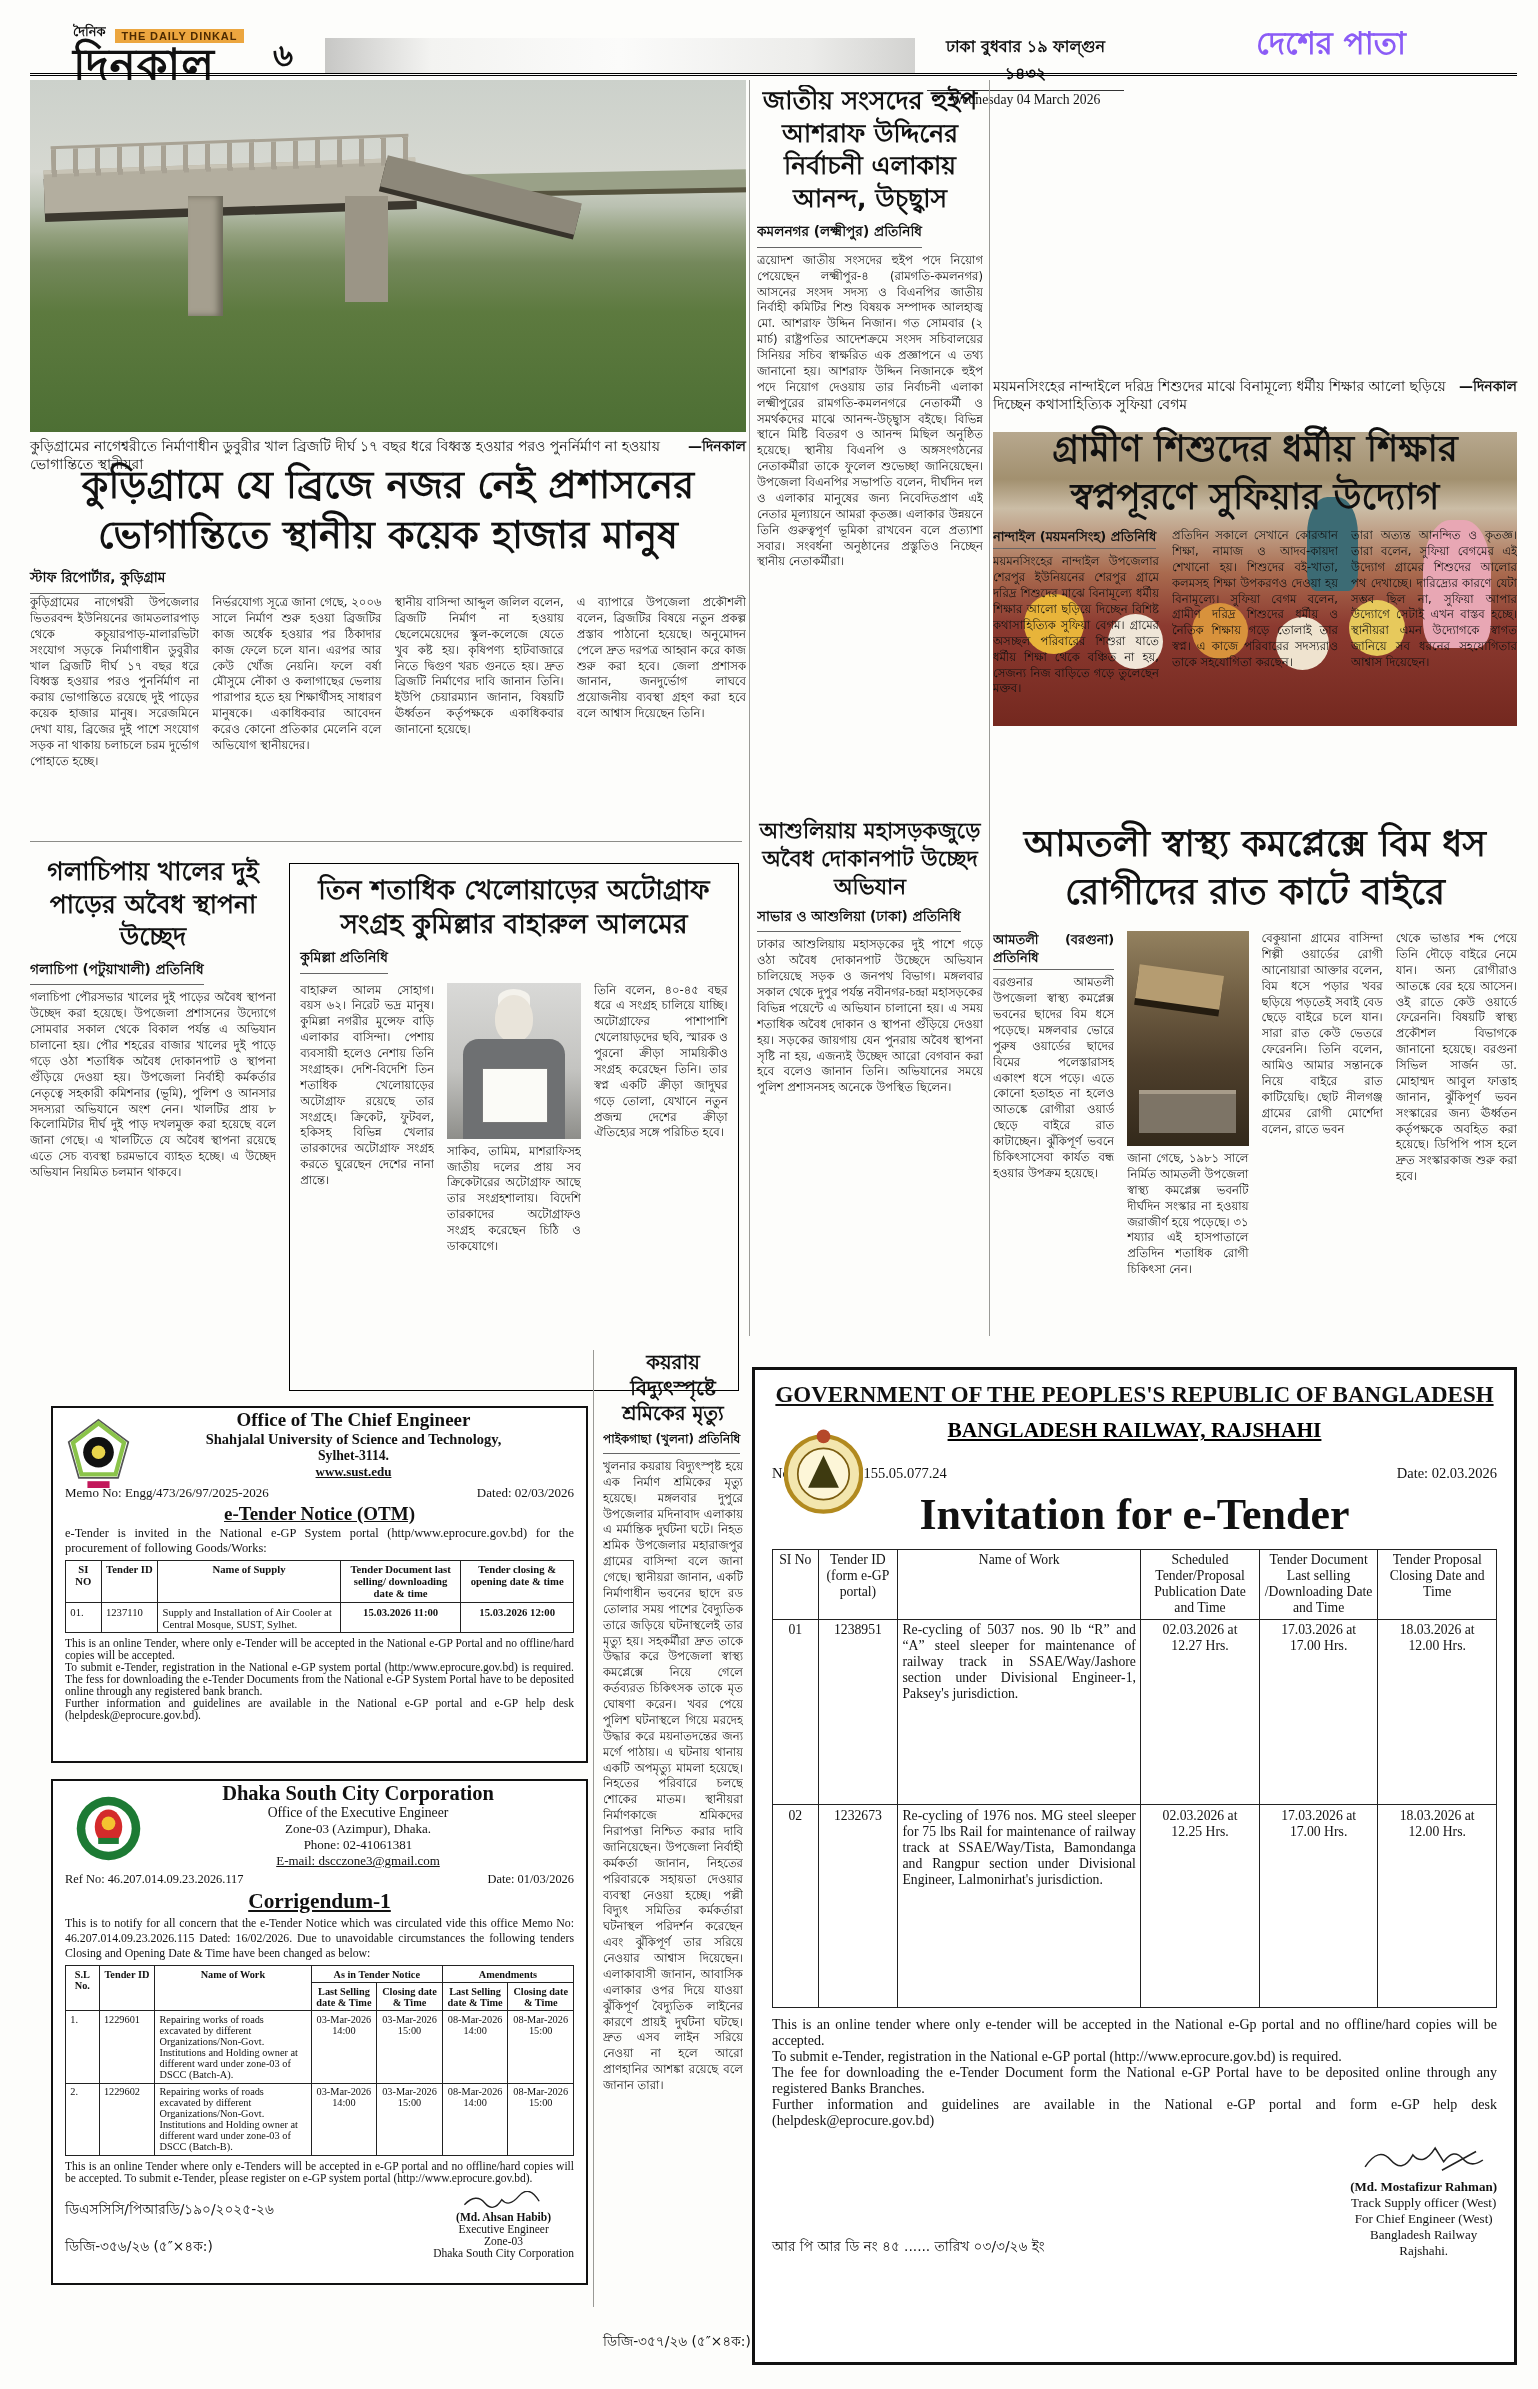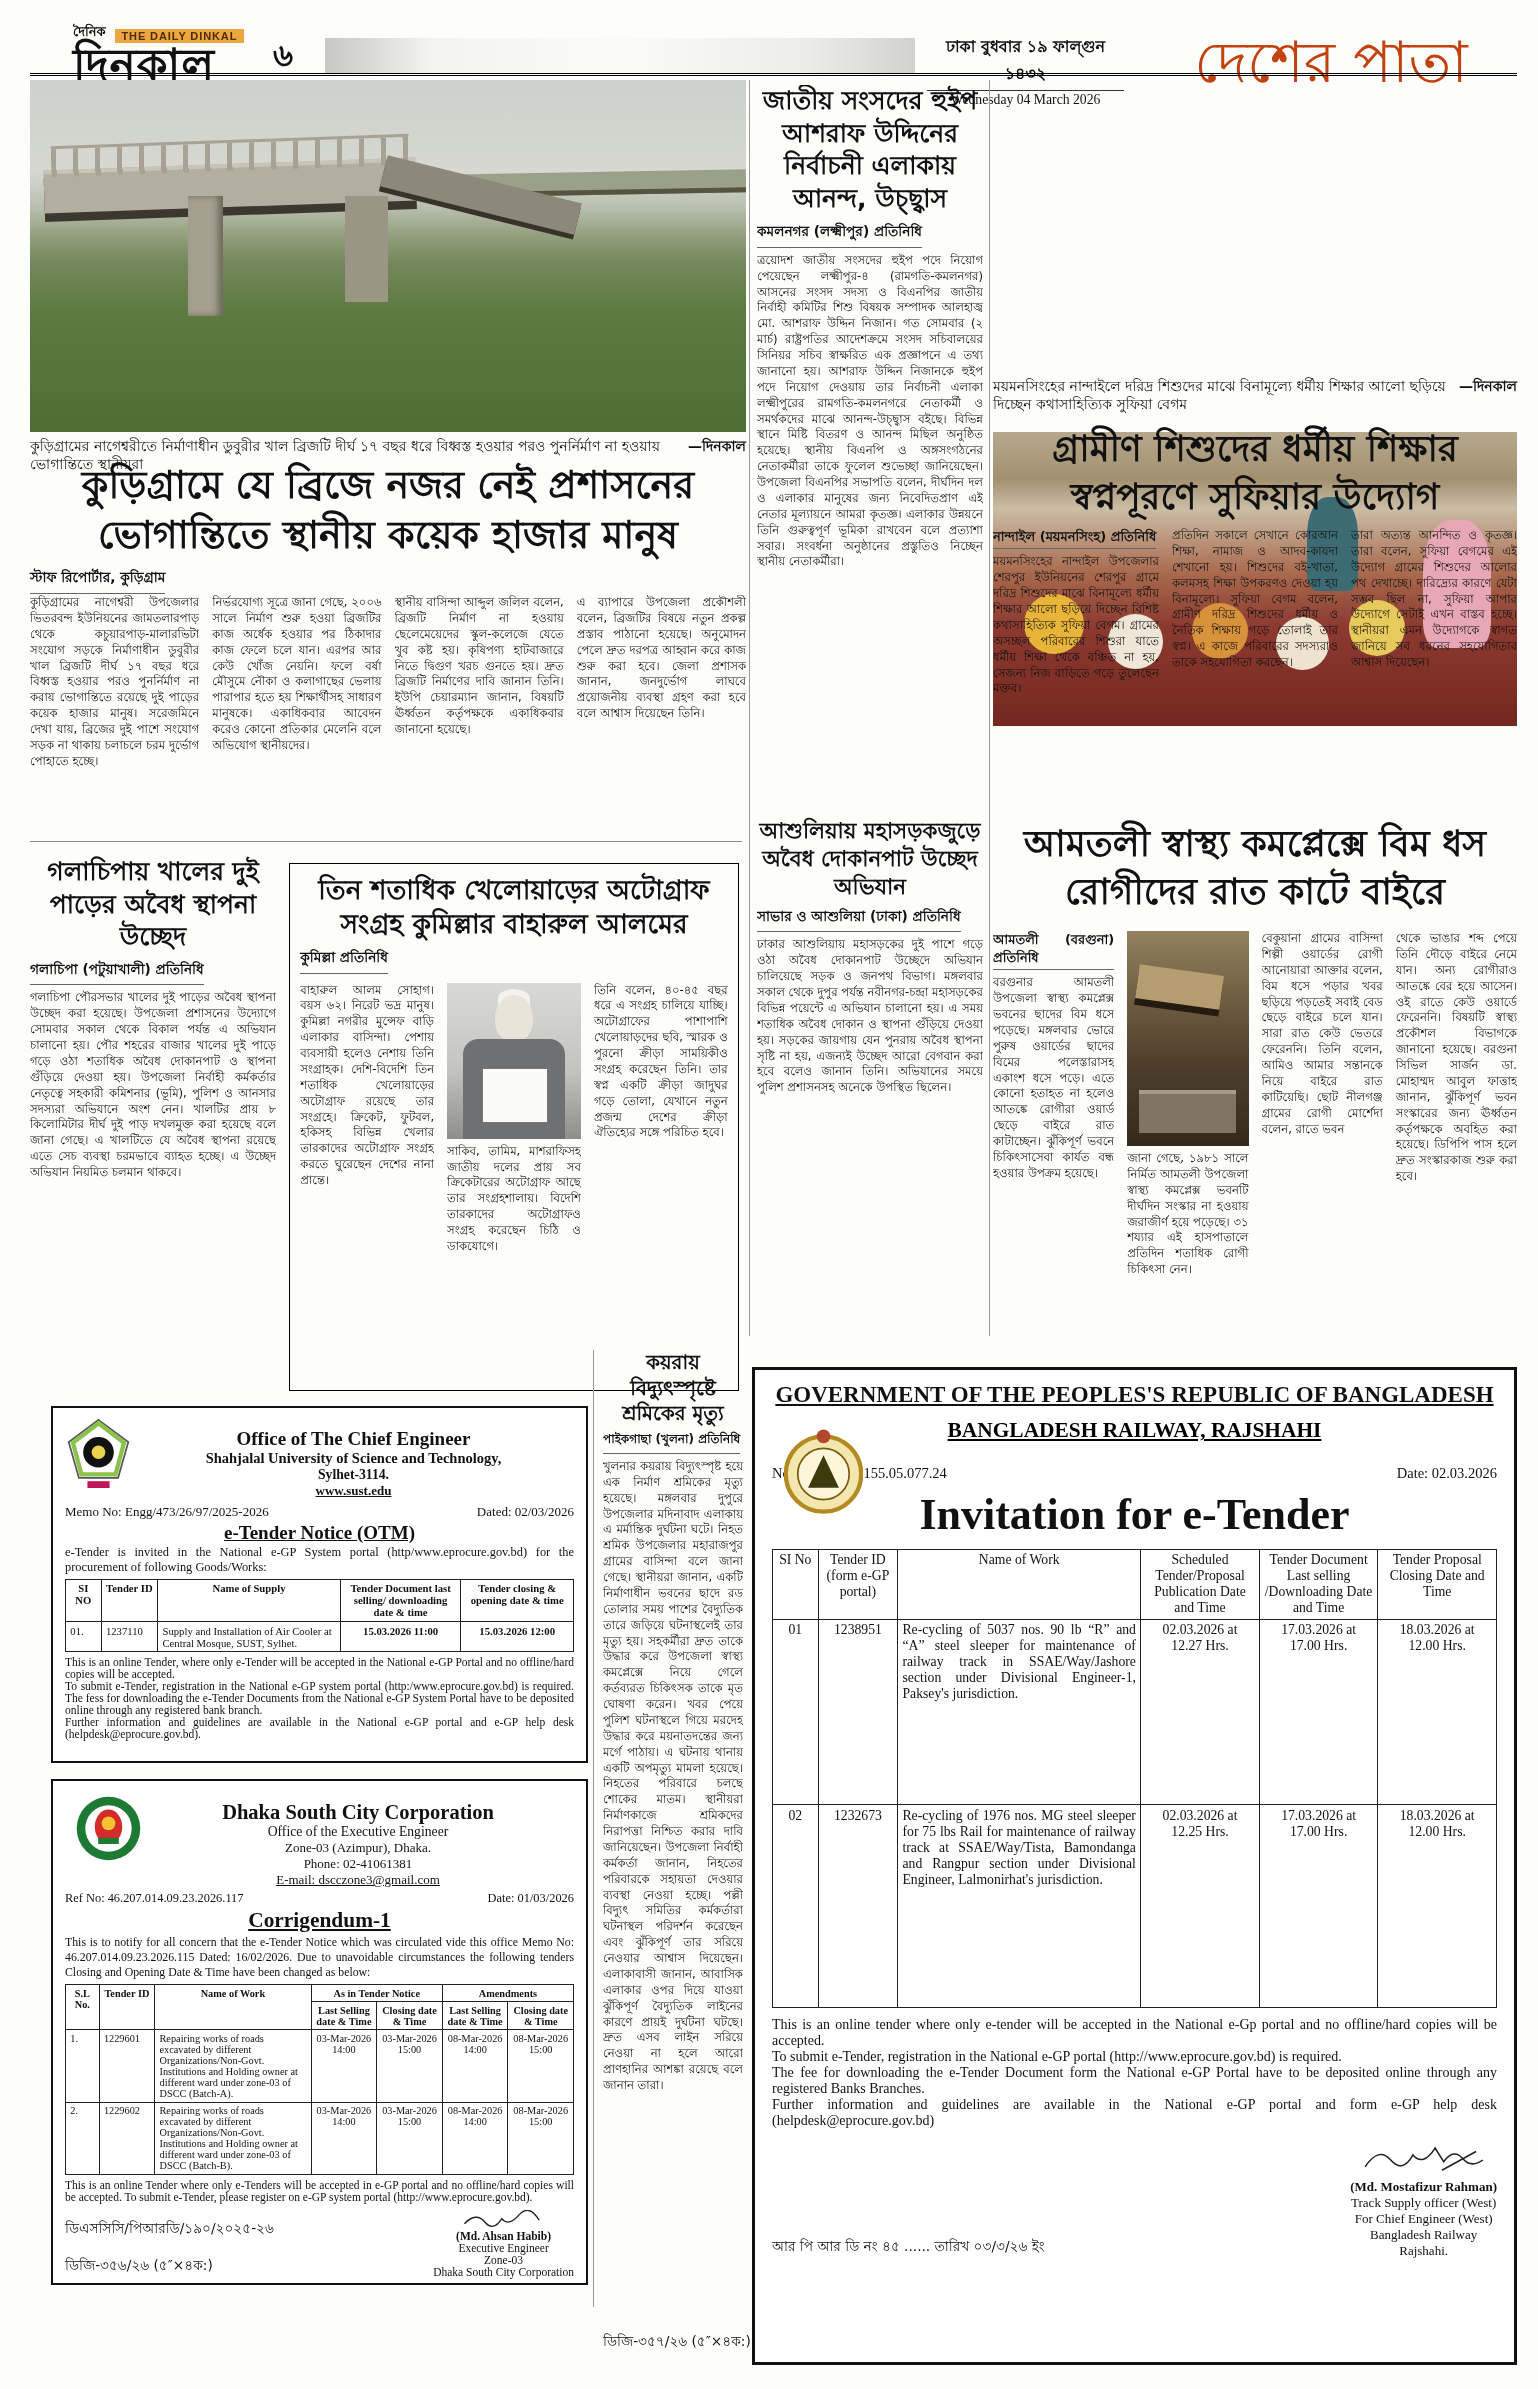--- a/index.html
+++ b/index.html
@@ -9,21 +9,21 @@
   
   .m-daily{font-size:13px;font-weight:bold;}
   .m-band{background:#eca63f;color:#4d2a00;font-weight:bold;font-size:11px;padding:0.9px 6.8px;
           font-family:"Liberation Sans",sans-serif;letter-spacing:0.9px;}
   .m-name{font-size:44px;font-weight:bold;line-height:1;letter-spacing:0.9px;}
   .m-tag{font-size:12px;font-weight:bold;border-top:1.7px solid #111;margin-top:1.7px;padding-top:0.9px;}
   .m-pagenum{font-size:31px;font-weight:bold;}
   .m-gray{background:linear-gradient(90deg,#c7c7c5,#f3f3f1 18%,#fbfbfa 50%,#ececea 82%,#d2d2d0);}
   .m-datebn{font-size:16px;font-weight:bold;border-bottom:0.9px solid #333;padding-bottom:1.7px;}
   .m-dateen{font-size:13.7px;font-family:"Liberation Serif",serif;padding-top:1.7px;}
-  .m-section{font-size:57px;font-weight:normal;color:#c2410c;}
+  .m-section{font-size:31px;font-weight:bold;color:#8b5cf6;}
   .toprule{border-bottom:3.4px double #000;}
   
   .cap{font-size:14px;line-height:1.25;}
   .cap .credit{float:right;font-weight:bold;}
   .hl-xl{font-size:38px;font-weight:bold;text-align:center;line-height:1.18;}
   .hl-l{font-size:36px;font-weight:bold;text-align:center;line-height:1.2;}
   .hl-m{font-size:25px;font-weight:bold;text-align:center;line-height:1.3;}
   .hl-s{font-size:21.4px;font-weight:bold;text-align:center;line-height:1.3;}
   .byline{font-size:13.7px;font-weight:bold;border-bottom:0.9px solid #666;display:inline-block;
           padding-bottom:2.6px;margin-bottom:5.1px;}
@@ -49,21 +49,21 @@
   .ph-cert{background:linear-gradient(180deg,#d9d9d7 0%,#c4c4c1 55%,#8e8e8a 100%);}
   .ph-cert .head{position:absolute;left:36%;top:8%;width:28%;height:30%;background:#e9e4da;border-radius:50% 50% 45% 45%;}
   .ph-cert .capi{position:absolute;left:38%;top:4%;width:24%;height:12%;background:#f4f2ec;border-radius:50% 50% 0 0;}
   .ph-cert .body{position:absolute;left:12%;top:36%;width:76%;height:64%;background:#6e7072;border-radius:15.4px 15.4px 0 0;}
   .ph-cert .doc{position:absolute;left:26%;top:55%;width:48%;height:34%;background:#fbfbf7;border:0.9px solid #777;}
   .ph-amtali{background:linear-gradient(180deg,#93815f 0%,#6f5d42 32%,#4e3f2c 62%,#33291b 100%);}
   .ph-amtali .beam{position:absolute;left:8%;top:18%;width:70%;height:16%;background:#b59c71;transform:rotate(8deg);box-shadow:0 6.8px 0 #241c10;}
   .ph-amtali .bed{position:absolute;left:10%;bottom:6%;width:80%;height:18%;background:#7d7466;border-top:4.3px solid #a79c8a;}
   
   .notice{border:2.6px solid #111;background:#fff;font-family:"Liberation Serif","DejaVu Serif",serif;}
-  .notice-inner{padding:20px 12px;}
+  .notice-inner{padding:1px 12px;}
   .nt-c{text-align:center;}
   .nt-b{font-weight:bold;}
   .nt-u{text-decoration:underline;}
   .nt-table{border-collapse:collapse;width:100%;}
   .nt-table th,.nt-table td{border:0.9px solid #222;padding:2.6px 4.3px;vertical-align:top;}
   .sig{text-align:center;font-weight:bold;}
   .dgnum{font-size:13.7px;font-family:"DejaVu Sans",sans-serif;}
   .sq{display:block;margin:0 auto;}
 </style>
 </head>

